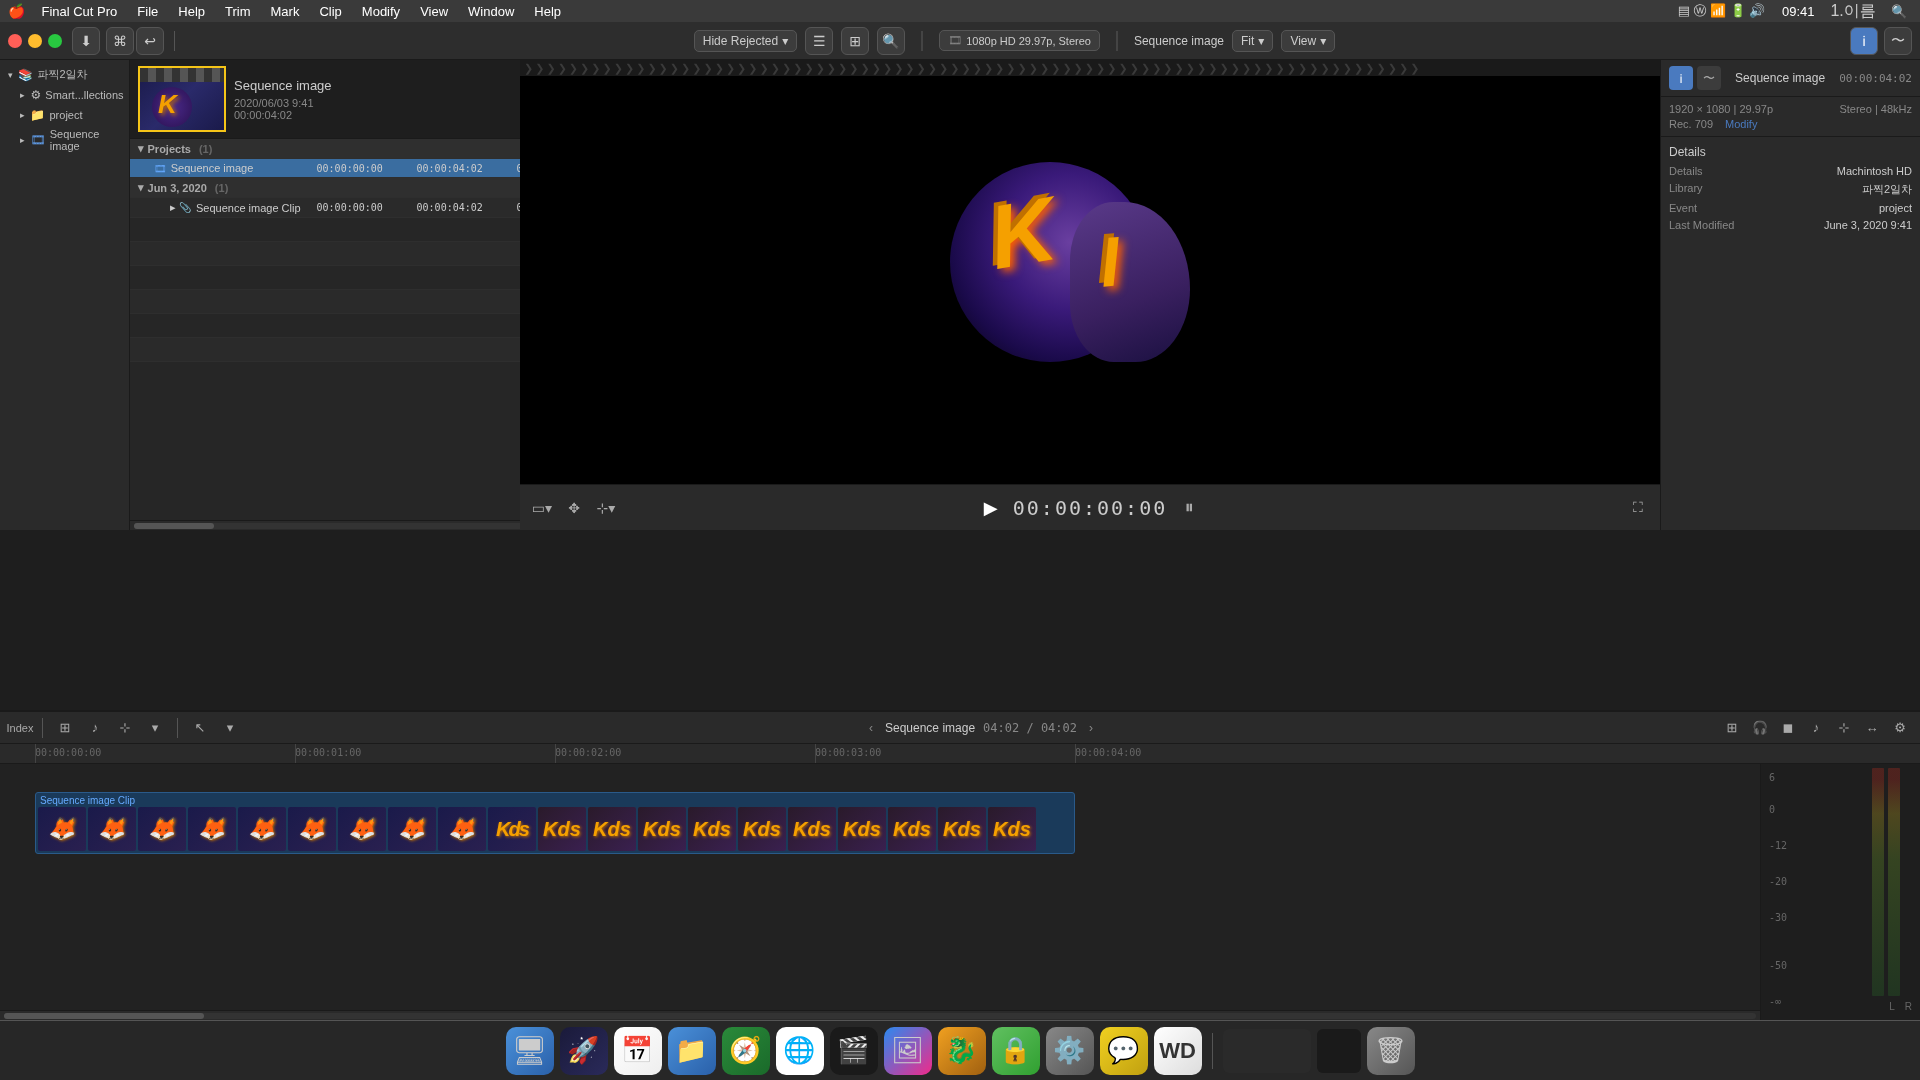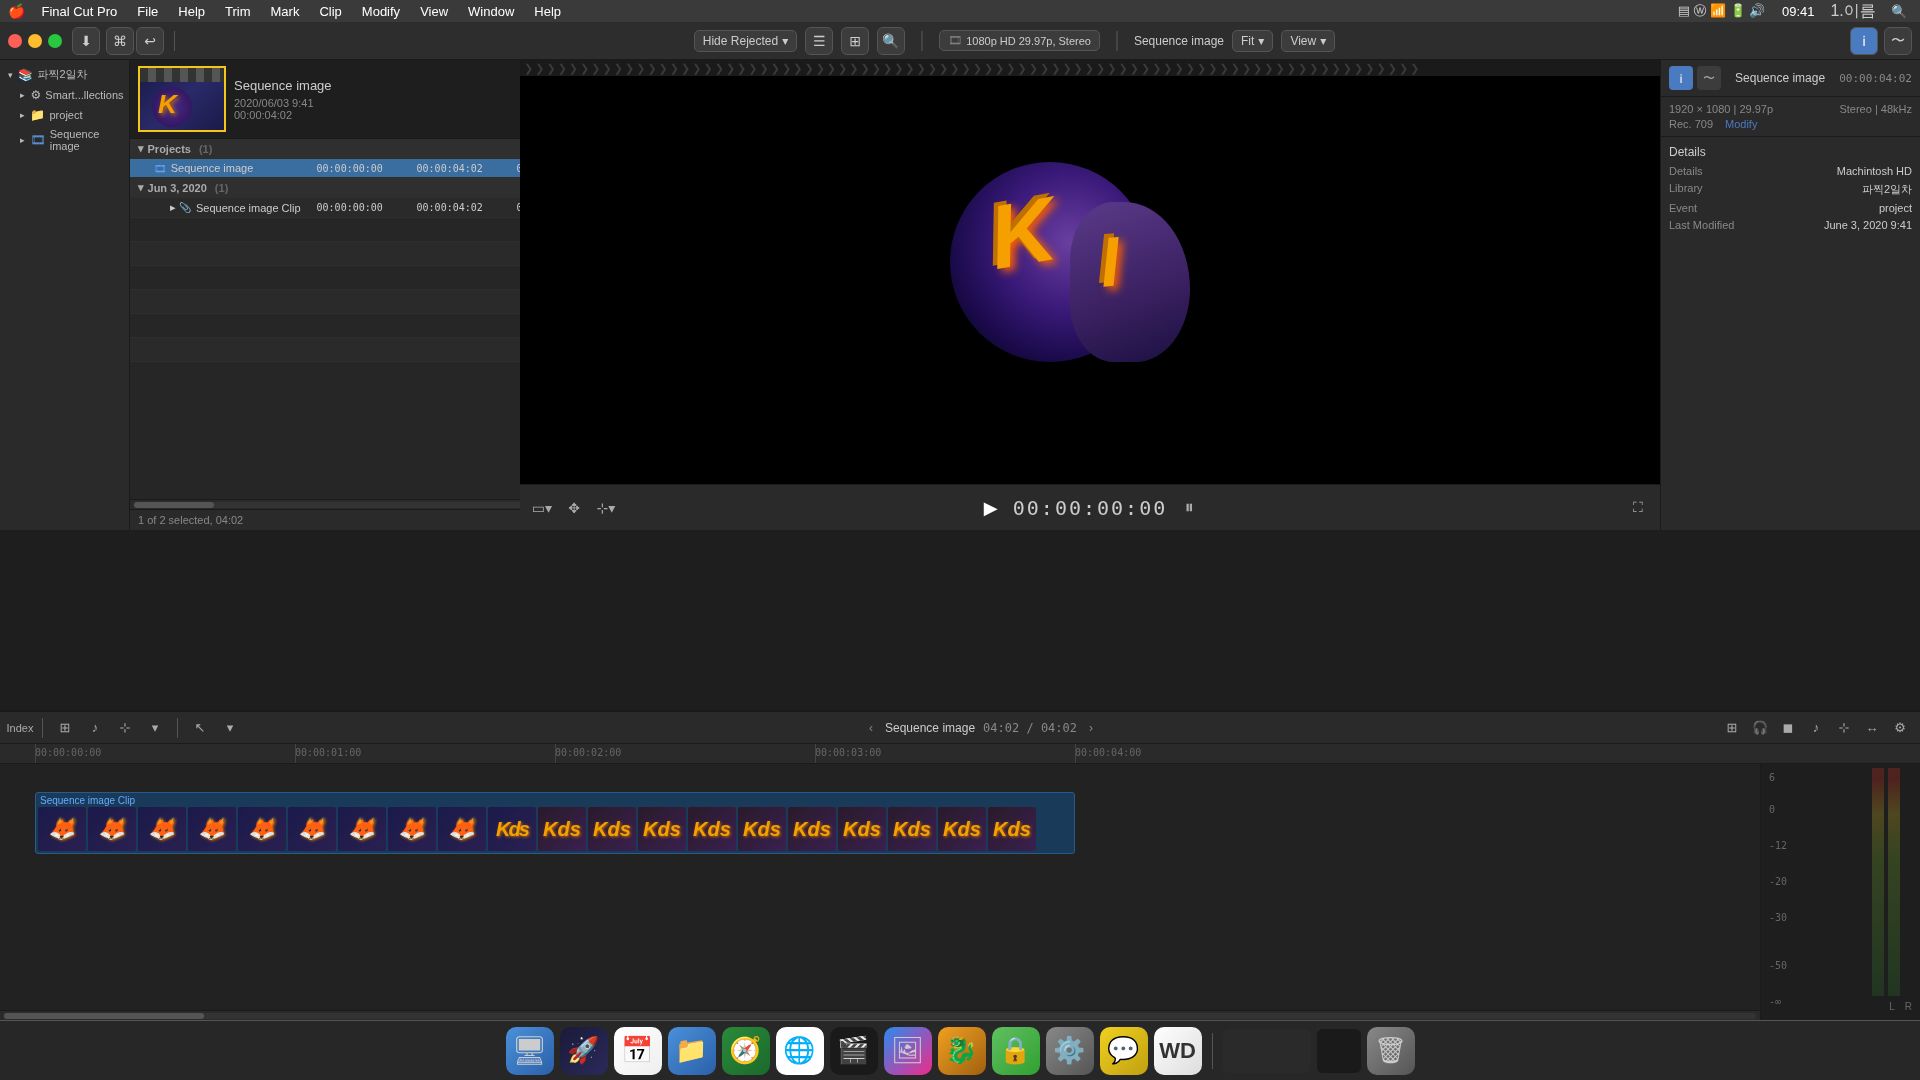--- a/index.html
+++ b/index.html
@@ -756,23 +756,20 @@
         <div class="list-row" style="height:24px;"></div>
         <div class="list-row" style="height:24px;"></div>
       </div>
 
       <div id="browser-scrollbar">
         <div class="scrollbar-track">
           <div class="scrollbar-thumb"></div>
         </div>
       </div>
 
-      <div id="browser-status">
-        <span>1 of 2 selected, 04:02</span>
-      </div>
     </div>
   </div>
 
   <div id="viewer">
     <div id="viewer-canvas">
 
       <div class="viewer-chevrons">
         <span style="font-size:11px;color:#3a3a3a;letter-spacing:2px;padding:2px 4px;">❯❯❯❯❯❯❯❯❯❯❯❯❯❯❯❯❯❯❯❯❯❯❯❯❯❯❯❯❯❯❯❯❯❯❯❯❯❯❯❯❯❯❯❯❯❯❯❯❯❯❯❯❯❯❯❯❯❯❯❯❯❯❯❯❯❯❯❯❯❯❯❯❯❯❯❯❯❯❯❯</span>
       </div>
 

